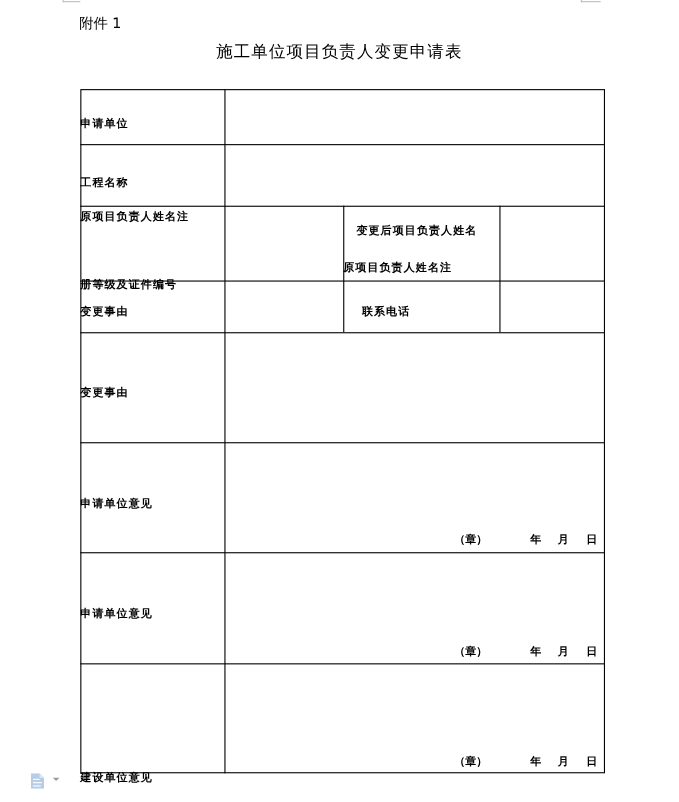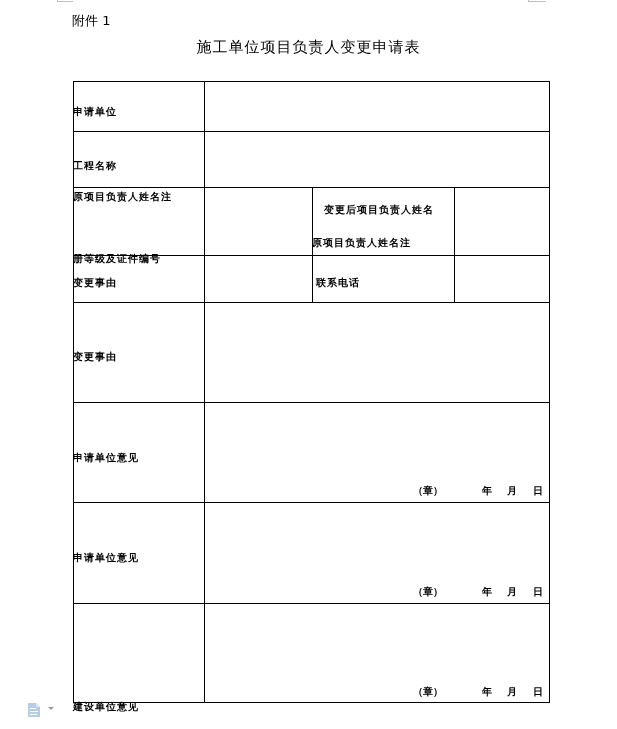--- a/index.html
+++ b/index.html
@@ -56,21 +56,21 @@
 
 <div class="lbl" style="left:73px;width:131px;top:190px;">原项目负责人姓名注</div>
 <div class="lbl" style="left:73px;width:131px;top:236px;margin-top:16px;">册等级及证件编号</div>
 <div class="cell" style="left:206px;top:189px;width:105px;height:65px;"></div>
 <div class="lbl" style="left:312px;width:142px;top:203px;padding-left:12px;">变更后项目负责人姓名</div>
 <div class="lbl" style="left:312px;width:142px;top:236px;">原项目负责人姓名注</div>
 <div class="cell" style="left:456px;top:189px;width:92px;height:65px;"></div>
 
 <div class="lbl" style="left:73px;width:131px;top:276px;">变更事由</div>
 <div class="cell" style="left:206px;top:257px;width:105px;height:44px;"></div>
-<div class="lbl" style="left:316px;width:142px;top:276px;">联系电话</div>
+<div class="lbl" style="left:329px;width:142px;top:276px;">联系电话</div>
 <div class="cell" style="left:456px;top:257px;width:92px;height:44px;"></div>
 
 <div class="lbl" style="left:73px;width:131px;top:350px;">变更事由</div>
 <div class="cell" style="left:206px;top:304px;width:342px;height:97px;"></div>
 
 <div class="lbl" style="left:73px;width:131px;top:451px;">申请单位意见</div>
 <div class="cell" style="left:206px;top:404px;width:342px;height:70px;"></div>
 <div class="sig" style="left:413px;top:484px;">（章）</div>
 <div class="sig" style="left:482px;top:484px;">年</div>
 <div class="sig" style="left:507px;top:484px;">月</div>

